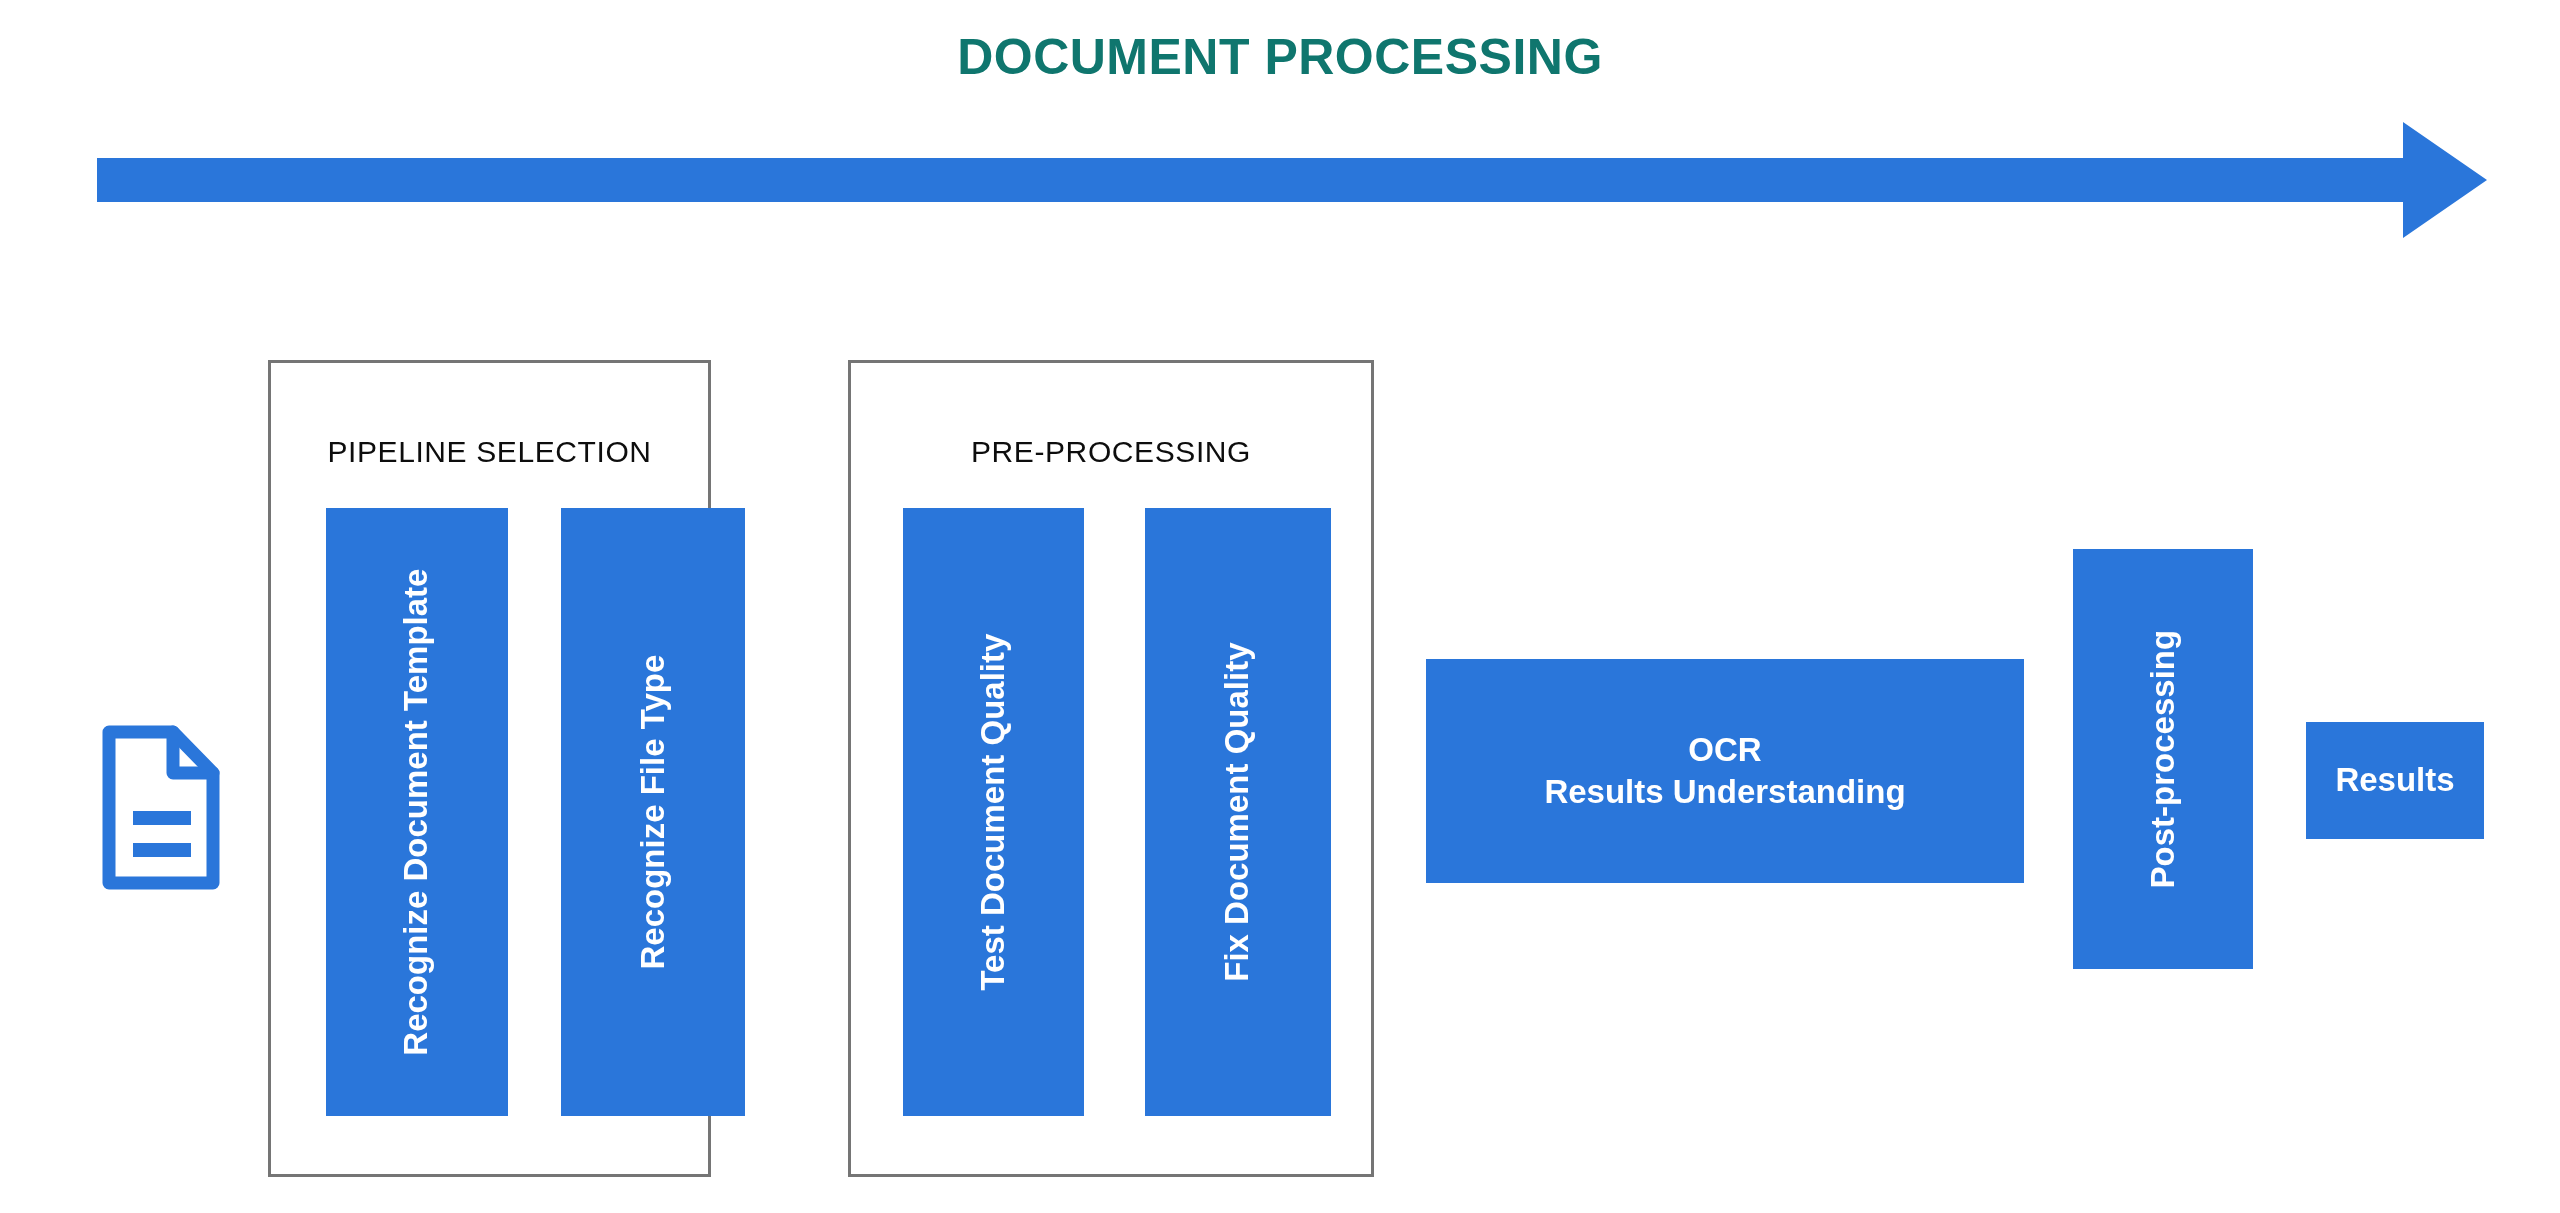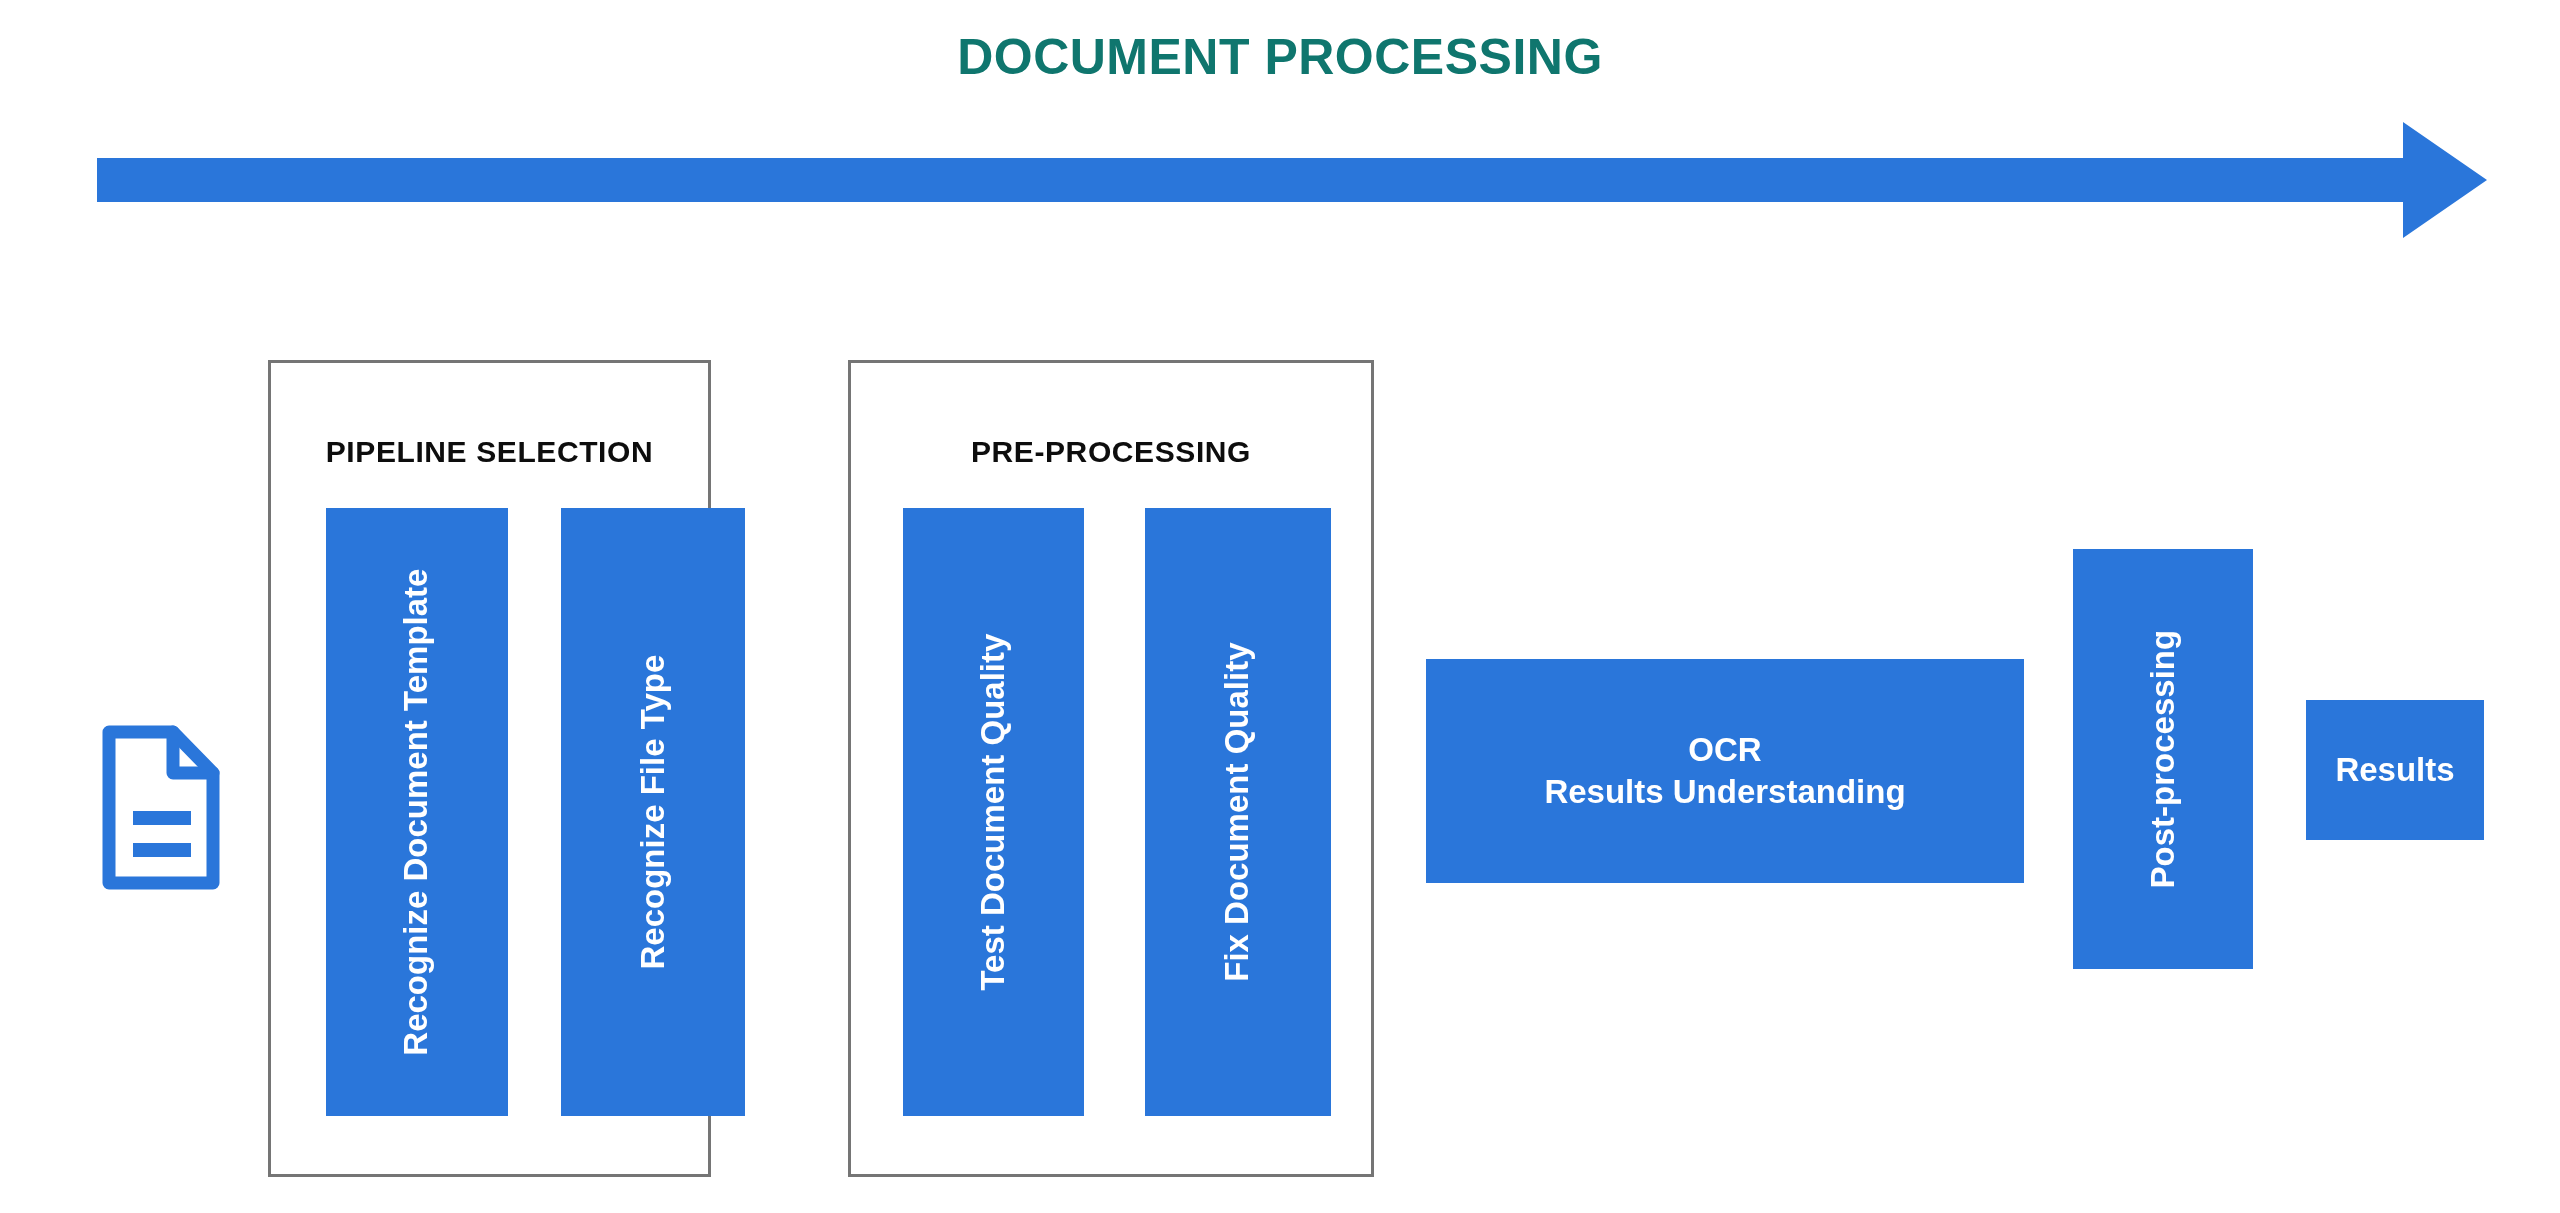--- a/index.html
+++ b/index.html
@@ -71,21 +71,21 @@
     width: 526px;
     height: 817px;
   }
   .group-title {
     position: absolute;
     left: 0;
     top: 72px;
     width: 100%;
     text-align: center;
     font-size: 30px;
-    font-weight: bold;
+    font-weight: normal;
     letter-spacing: 0.6px;
     color: #0d0d0d;
     white-space: nowrap;
   }
 
   
   .block {
     position: absolute;
     background: #2a76da;
     color: #ffffff;
@@ -126,23 +126,23 @@
   #block-post-processing {
     left: 2073px;
     top: 549px;
     width: 180px;
     height: 420px;
   }
 
   
   #block-results {
     left: 2306px;
-    top: 700px;
+    top: 722px;
     width: 178px;
-    height: 140px;
+    height: 117px;
   }
   #block-results .block-label { font-size: 33px; }
 </style>
 </head>
 <body>
 
 <div id="stage">
 
   <div class="diagram-title">DOCUMENT PROCESSING</div>
 

